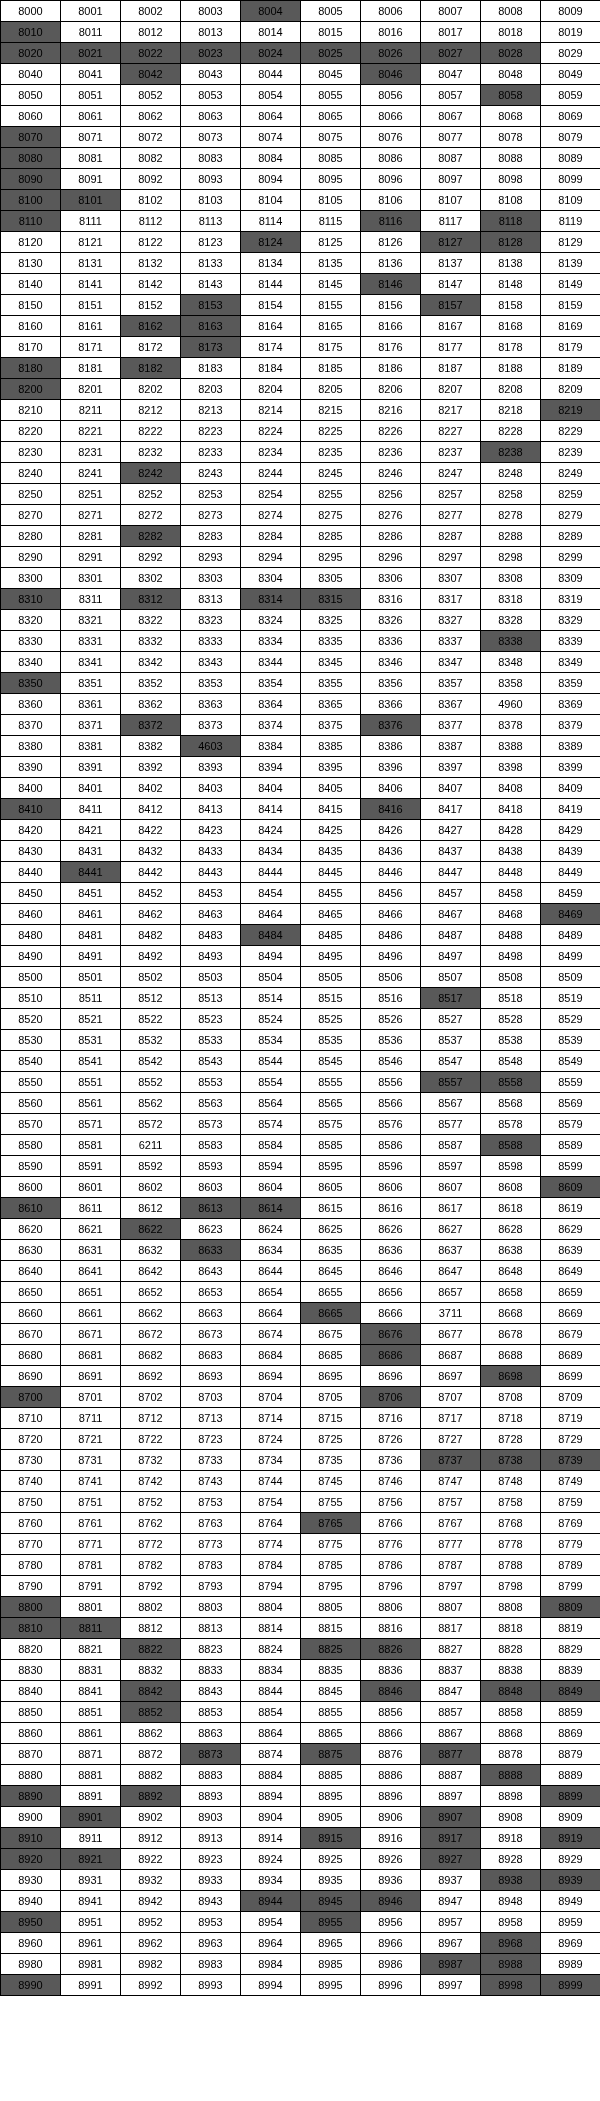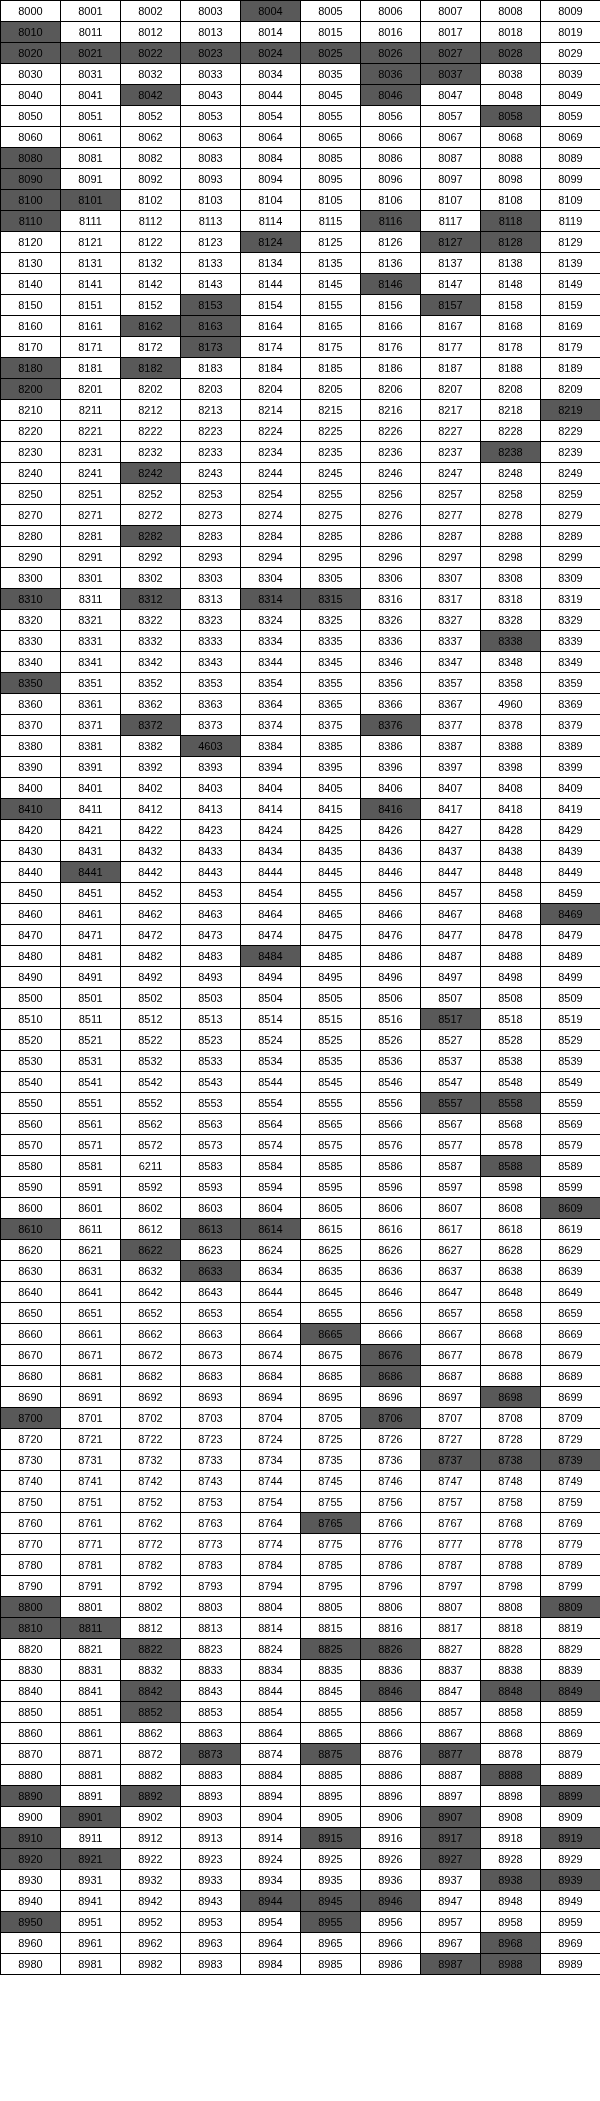--- a/index.html
+++ b/index.html
@@ -70,32 +70,20 @@
         <td class="hl">8022</td>
         <td class="hl">8023</td>
         <td class="hl">8024</td>
         <td class="hl">8025</td>
         <td class="hl">8026</td>
         <td class="hl">8027</td>
         <td class="hl">8028</td>
         <td>8029</td>
       </tr>
       <tr>
-        <td>8030</td>
-        <td>8031</td>
-        <td>8032</td>
-        <td>8033</td>
-        <td>8034</td>
-        <td>8035</td>
-        <td class="hl">8036</td>
-        <td class="hl">8037</td>
-        <td>8038</td>
-        <td>8039</td>
-      </tr>
-      <tr>
         <td>8040</td>
         <td>8041</td>
         <td class="hl">8042</td>
         <td>8043</td>
         <td>8044</td>
         <td>8045</td>
         <td class="hl">8046</td>
         <td>8047</td>
         <td>8048</td>
         <td>8049</td>
@@ -118,20 +106,32 @@
         <td>8062</td>
         <td>8063</td>
         <td>8064</td>
         <td>8065</td>
         <td>8066</td>
         <td>8067</td>
         <td>8068</td>
         <td>8069</td>
       </tr>
       <tr>
+        <td class="hl">8070</td>
+        <td>8071</td>
+        <td>8072</td>
+        <td>8073</td>
+        <td>8074</td>
+        <td>8075</td>
+        <td>8076</td>
+        <td>8077</td>
+        <td>8078</td>
+        <td>8079</td>
+      </tr>
+      <tr>
         <td class="hl">8080</td>
         <td>8081</td>
         <td>8082</td>
         <td>8083</td>
         <td>8084</td>
         <td>8085</td>
         <td>8086</td>
         <td>8087</td>
         <td>8088</td>
         <td>8089</td>
@@ -562,32 +562,20 @@
         <td>8462</td>
         <td>8463</td>
         <td>8464</td>
         <td>8465</td>
         <td>8466</td>
         <td>8467</td>
         <td>8468</td>
         <td class="hl">8469</td>
       </tr>
       <tr>
-        <td>8470</td>
-        <td>8471</td>
-        <td>8472</td>
-        <td>8473</td>
-        <td>8474</td>
-        <td>8475</td>
-        <td>8476</td>
-        <td>8477</td>
-        <td>8478</td>
-        <td>8479</td>
-      </tr>
-      <tr>
         <td>8480</td>
         <td>8481</td>
         <td>8482</td>
         <td>8483</td>
         <td class="hl">8484</td>
         <td>8485</td>
         <td>8486</td>
         <td>8487</td>
         <td>8488</td>
         <td>8489</td>
@@ -797,21 +785,21 @@
         <td>8659</td>
       </tr>
       <tr>
         <td>8660</td>
         <td>8661</td>
         <td>8662</td>
         <td>8663</td>
         <td>8664</td>
         <td class="hl">8665</td>
         <td>8666</td>
-        <td>8667</td>
+        <td>3711</td>
         <td>8668</td>
         <td>8669</td>
       </tr>
       <tr>
         <td>8670</td>
         <td>8671</td>
         <td>8672</td>
         <td>8673</td>
         <td>8674</td>
         <td>8675</td>
@@ -850,20 +838,32 @@
         <td>8702</td>
         <td>8703</td>
         <td>8704</td>
         <td>8705</td>
         <td class="hl">8706</td>
         <td>8707</td>
         <td>8708</td>
         <td>8709</td>
       </tr>
       <tr>
+        <td>8710</td>
+        <td>8711</td>
+        <td>8712</td>
+        <td>8713</td>
+        <td>8714</td>
+        <td>8715</td>
+        <td>8716</td>
+        <td>8717</td>
+        <td>8718</td>
+        <td>8719</td>
+      </tr>
+      <tr>
         <td>8720</td>
         <td>8721</td>
         <td>8722</td>
         <td>8723</td>
         <td>8724</td>
         <td>8725</td>
         <td>8726</td>
         <td>8727</td>
         <td>8728</td>
         <td>8729</td>
@@ -1161,14 +1161,26 @@
         <td>8981</td>
         <td>8982</td>
         <td>8983</td>
         <td>8984</td>
         <td>8985</td>
         <td>8986</td>
         <td class="hl">8987</td>
         <td class="hl">8988</td>
         <td>8989</td>
       </tr>
+      <tr>
+        <td class="hl">8990</td>
+        <td>8991</td>
+        <td>8992</td>
+        <td>8993</td>
+        <td>8994</td>
+        <td>8995</td>
+        <td>8996</td>
+        <td>8997</td>
+        <td class="hl">8998</td>
+        <td class="hl">8999</td>
+      </tr>
     </tbody>
 </table>
 
 </body></html>

